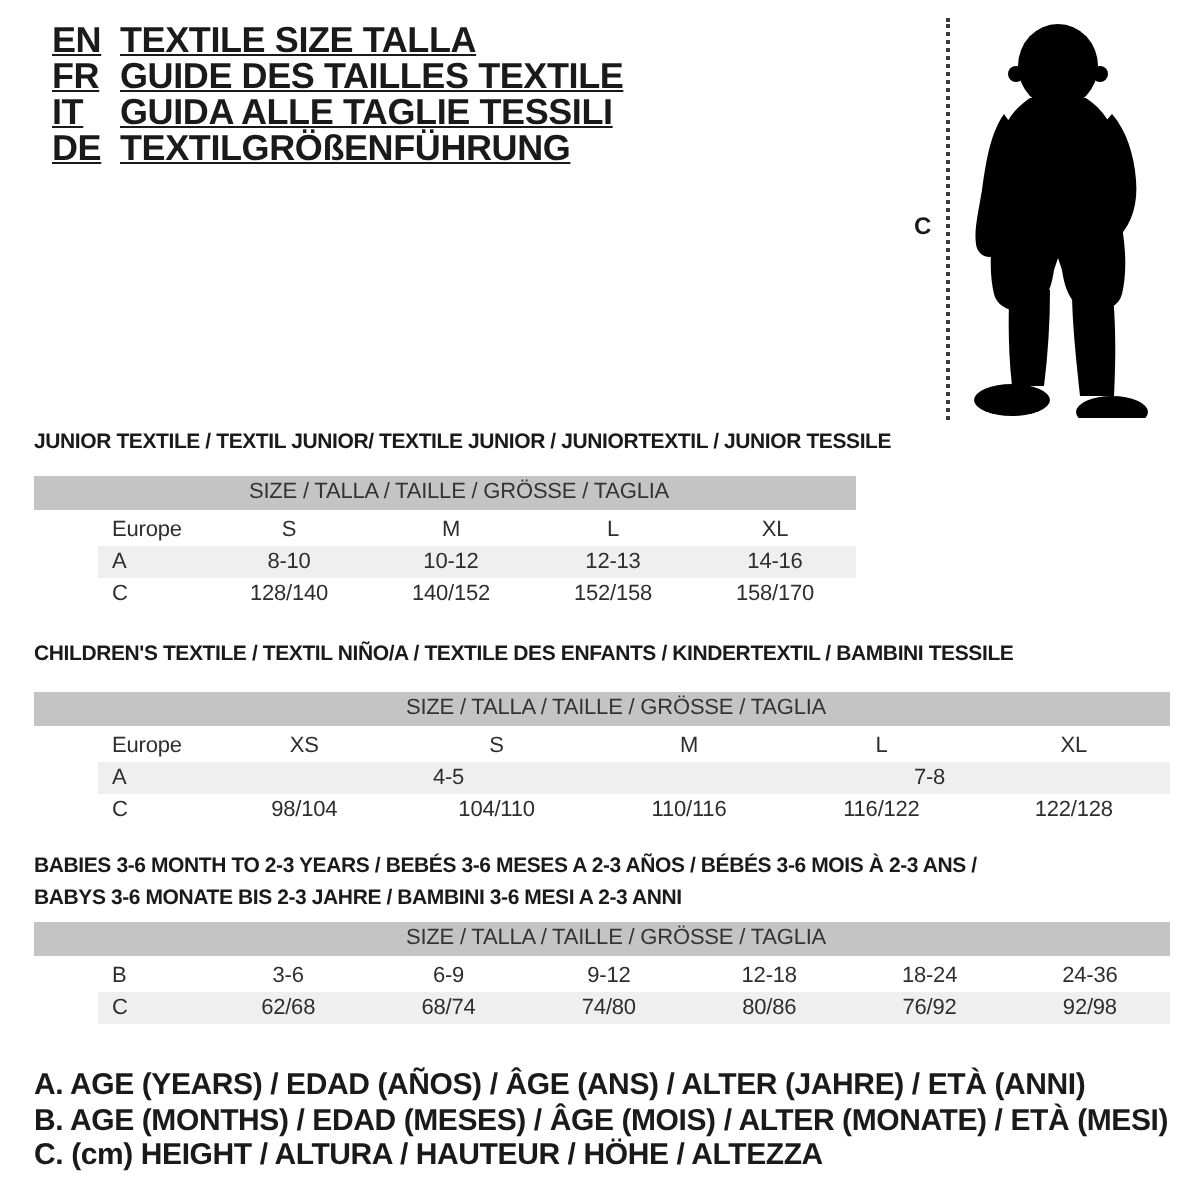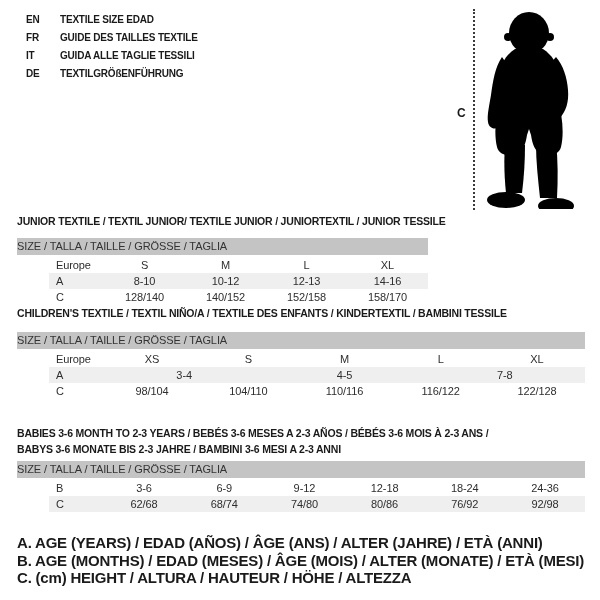--- a/index.html
+++ b/index.html
@@ -4,62 +4,62 @@
 <style>
   html,body{margin:0;padding:0;}
   body{
     width:600px;height:600px;position:relative;overflow:hidden;
     background:#ffffff;
     font-family:"Liberation Sans", sans-serif;
     -webkit-font-smoothing:antialiased;
   }
   
   .lang{position:absolute;left:26px;top:11px;font-weight:bold;
-        font-size:10px;line-height:18px;color:var(--title-text,#1a1a1a);
-        letter-spacing:-0.2px;}
+        font-size:18px;line-height:18px;color:var(--title-text,#1a1a1a);
+        letter-spacing:-0.2px;text-decoration:underline;}
   .lang-row{display:flex;}
   .lang-code{width:34px;}
   
   .measure-line{position:absolute;left:473px;top:9px;height:201px;width:0;
                 border-left:2px dotted #3a3a3a;}
   .c-label{position:absolute;left:457px;top:106px;font-weight:bold;
            font-size:12px;color:var(--title-text,#1a1a1a);}
   .baby{position:absolute;left:482px;top:9px;}
   
   .section{position:absolute;left:17px;width:568px;}
   .sec-1{top:215px;width:411px;}
-  .sec-2{top:307px;}
+  .sec-2{top:321px;}
   .sec-3{top:425px;}
   .sec-title{font-weight:bold;font-size:10.5px;line-height:13px;
              letter-spacing:-0.2px;color:var(--title-text,#1a1a1a);
              white-space:nowrap;}
   .sec-3 .sec-title{line-height:16px;}
   .size-bar{height:17px;line-height:17px;background:var(--header-bar,#c4c4c4);
-            color:#333;padding-left:0;font-size:11px;box-sizing:border-box;
-            margin-bottom:2px;letter-spacing:-0.1px;}
+            color:#333;padding-left:14px;font-size:11px;box-sizing:border-box;
+            margin-bottom:2px;letter-spacing:-0.1px;text-align:center;}
   .sec-1 .size-bar{margin-top:10px;}
   .sec-2 .size-bar{margin-top:12px;}
   .sec-3 .size-bar{margin-top:4px;}
   .trow{display:flex;height:16px;line-height:16px;font-size:11px;
         color:var(--table-text,#2e2e2e);letter-spacing:-0.1px;margin-left:32px;}
   .trow.shaded{background:var(--shaded-row,#efefef);}
   .tlabel{width:48px;padding-left:7px;flex:0 0 auto;}
   .tcell{flex:1 1 0;text-align:center;}
   
   .legend{position:absolute;left:17px;top:534px;font-weight:bold;
           font-size:15px;line-height:17.5px;letter-spacing:-0.2px;
           color:var(--title-text,#1a1a1a);white-space:nowrap;}
 </style>
 </head>
 <body>
 
 <div class="lang">
     <div class="lang-row">
       <span class="lang-code">EN</span>
-      <span class="lang-label">TEXTILE SIZE EDAD</span>
+      <span class="lang-label">TEXTILE SIZE TALLA</span>
     </div>
     <div class="lang-row">
       <span class="lang-code">FR</span>
       <span class="lang-label">GUIDE DES TAILLES TEXTILE</span>
     </div>
     <div class="lang-row">
       <span class="lang-code">IT</span>
       <span class="lang-label">GUIDA ALLE TAGLIE TESSILI</span>
     </div>
     <div class="lang-row">
@@ -117,21 +117,20 @@
     <div class="trow">
       <span class="tlabel">Europe</span>
       <span class="tcell">XS</span>
       <span class="tcell">S</span>
       <span class="tcell">M</span>
       <span class="tcell">L</span>
       <span class="tcell">XL</span>
     </div>
     <div class="trow shaded">
       <span class="tlabel">A</span>
-      <span class="tcell">3-4</span>
       <span class="tcell">4-5</span>
       <span class="tcell">7-8</span>
     </div>
     <div class="trow">
       <span class="tlabel">C</span>
       <span class="tcell">98/104</span>
       <span class="tcell">104/110</span>
       <span class="tcell">110/116</span>
       <span class="tcell">116/122</span>
       <span class="tcell">122/128</span>

